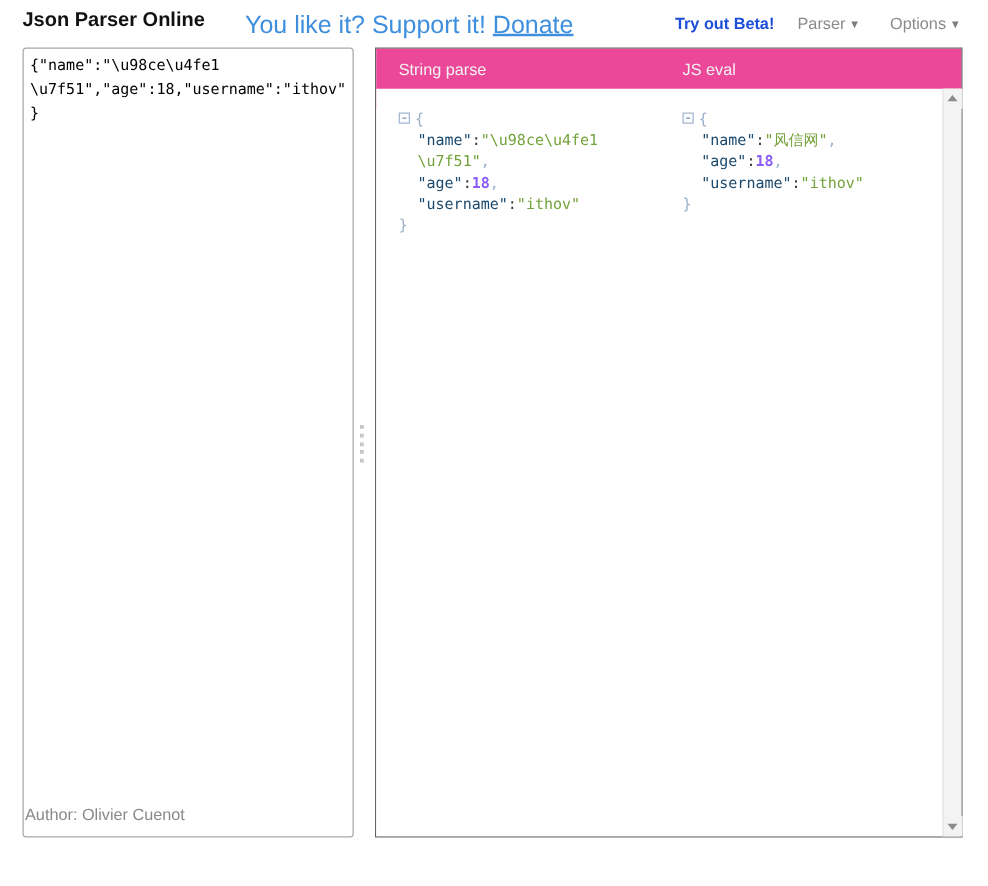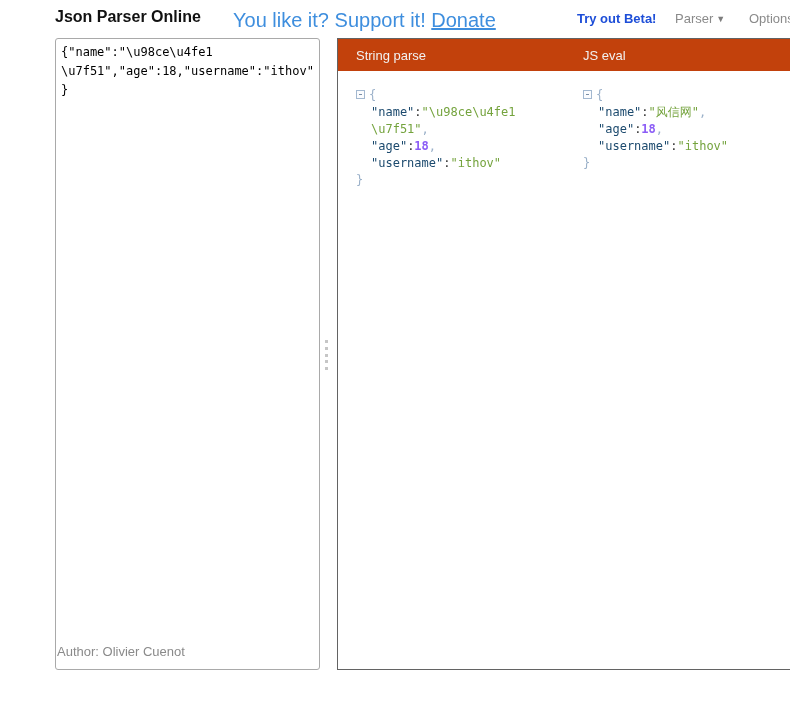--- a/index.html
+++ b/index.html
@@ -1,21 +1,21 @@
 <!DOCTYPE html>
 <html><head>
 <meta charset="utf-8">
 <style>
   * { margin:0; padding:0; box-sizing:border-box; }
   html,body { background:#fff; }
   body {
     width:790px; height:709px; position:relative; overflow:hidden;
     font-family:"Liberation Sans", sans-serif; color:#222;
   }
-  .page { position:absolute; inset:0;margin-left:37px; }
+  .page { position:absolute; inset:0; }
 
   
   .app-title { position:absolute; left:18px; top:8px; font-size:16px; font-weight:bold; color:#111; }
   .support { position:absolute; left:196px; top:9px; font-size:20px; color:#3e8ede; }
   .support a { color:#3e8ede; text-decoration:underline; cursor:pointer; }
   .beta-link { position:absolute; left:540px; top:11px; font-size:13px; font-weight:bold; color:#1d4ed8; text-decoration:none; cursor:pointer; }
   .dropdown { position:absolute; top:11px; font-size:13px; color:#8a8a8a; cursor:pointer; background:none; border:none; font-family:inherit; }
   .dropdown.samples { left:638px; }
   .dropdown.options { left:712px; }
   .dropdown .chev { font-size:9px; color:#7d7d7d; margin-left:3px; vertical-align:1px; }
@@ -35,21 +35,21 @@
     display:flex; flex-direction:column; justify-content:space-between; align-items:center; }
   .resizer .dot { width:3px; height:3px; background:#c6c6c6; }
 
   
   .result-panel {
     position:absolute; left:300px; top:38px; width:470px; height:632px;
     border:1px solid #636363; background:#fff;
   }
   .panel-header {
     position:absolute; left:0; top:0; right:0; height:48px;
-    background:#c2410c; color:#f2f2f2; font-size:13px;
+    background:#ec4899; color:#f2f2f2; font-size:13px;
   }
   .panel-header .col-title { position:absolute; top:9px; }
   .panel-header .col-title.c0 { left:18px; }
   .panel-header .col-title.c1 { left:245px; }
   .panel-body { position:absolute; left:0; top:32px; right:0; bottom:0; background:#fff; }
   .tree-col { position:absolute; top:16px;
     font-family:"DejaVu Sans Mono","Liberation Mono",monospace; font-size:12px; line-height:17px; }
   .tree-col.c0 { left:18px; width:215px; }
   .tree-col.c1 { left:245px; width:200px; }
   .tree-line { white-space:pre; }

